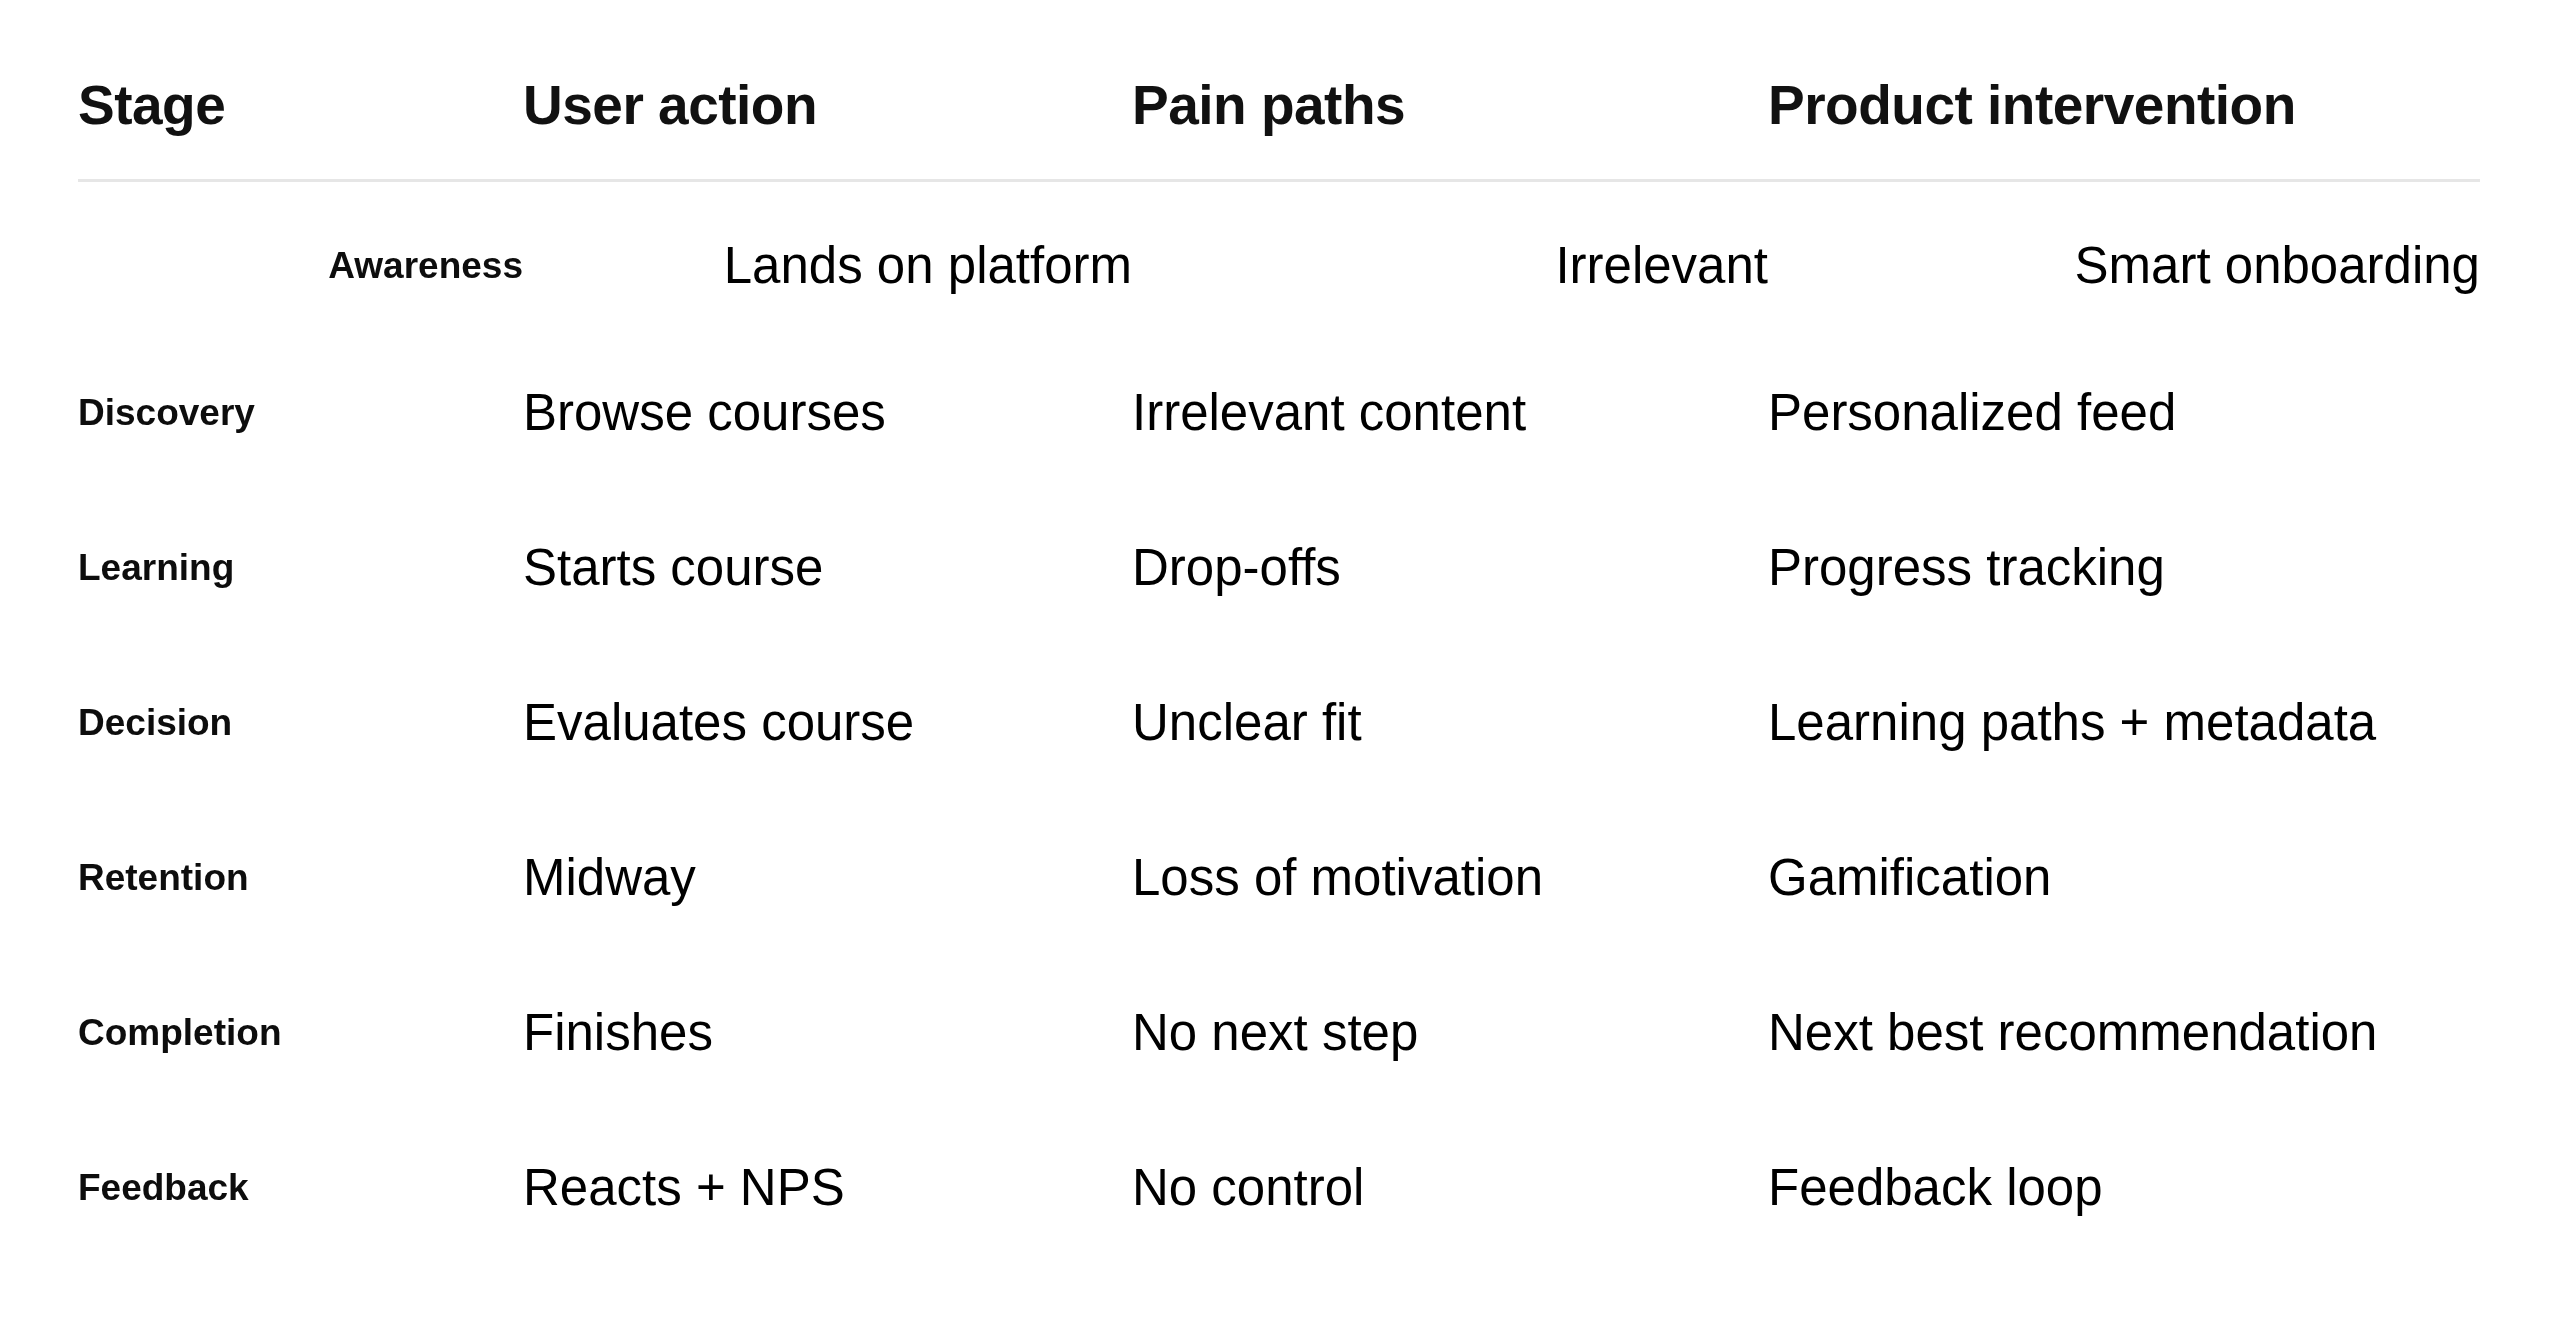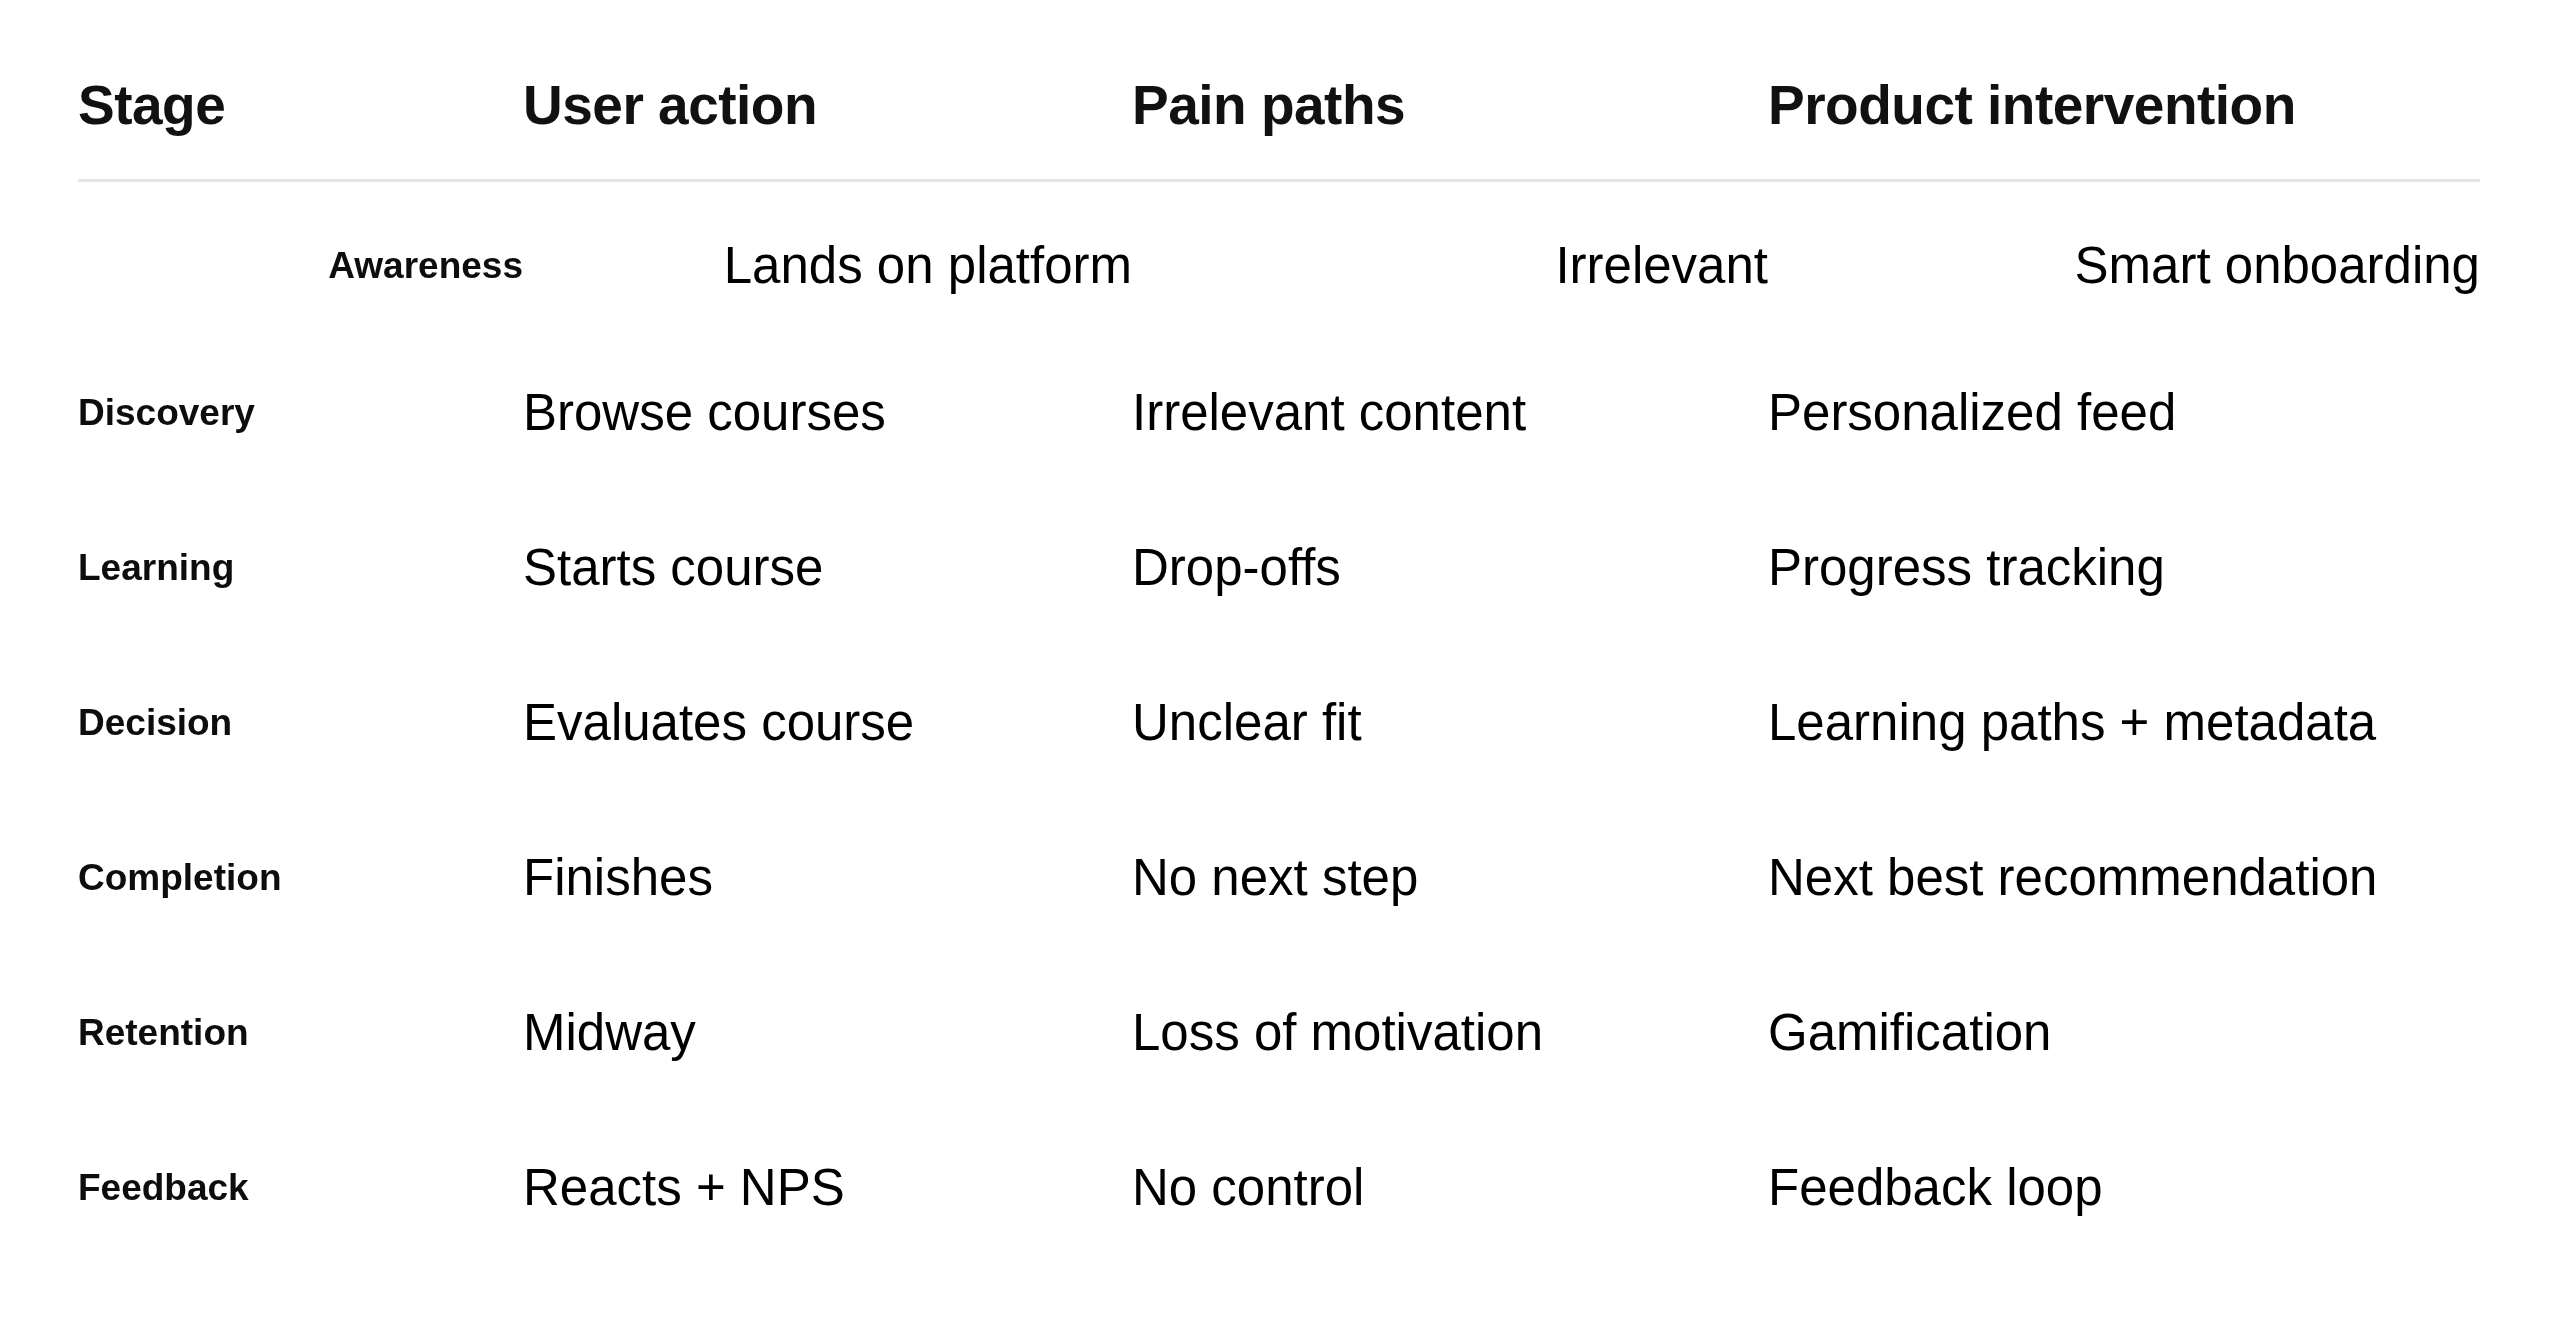--- a/index.html
+++ b/index.html
@@ -128,31 +128,31 @@
       </tr>
 
       <tr>
         <td class="stage-cell col-pad-1">Decision</td>
         <td class="col-pad-2">Evaluates course</td>
         <td class="col-pad-3">Unclear fit</td>
         <td class="col-pad-4">Learning paths + metadata</td>
       </tr>
 
       <tr>
+        <td class="stage-cell col-pad-1">Retention</td>
+        <td class="col-pad-2">Midway</td>
+        <td class="col-pad-3">Loss of motivation</td>
+        <td class="col-pad-4">Gamification</td>
+      </tr>
+
+      <tr>
         <td class="stage-cell col-pad-1">Completion</td>
         <td class="col-pad-2">Finishes</td>
         <td class="col-pad-3">No next step</td>
         <td class="col-pad-4">Next best recommendation</td>
-      </tr>
-
-      <tr>
-        <td class="stage-cell col-pad-1">Retention</td>
-        <td class="col-pad-2">Midway</td>
-        <td class="col-pad-3">Loss of motivation</td>
-        <td class="col-pad-4">Gamification</td>
       </tr>
 
       <tr>
         <td class="stage-cell col-pad-1">Feedback</td>
         <td class="col-pad-2">Reacts + NPS</td>
         <td class="col-pad-3">No control</td>
         <td class="col-pad-4">Feedback loop</td>
       </tr>
 
     </tbody>

